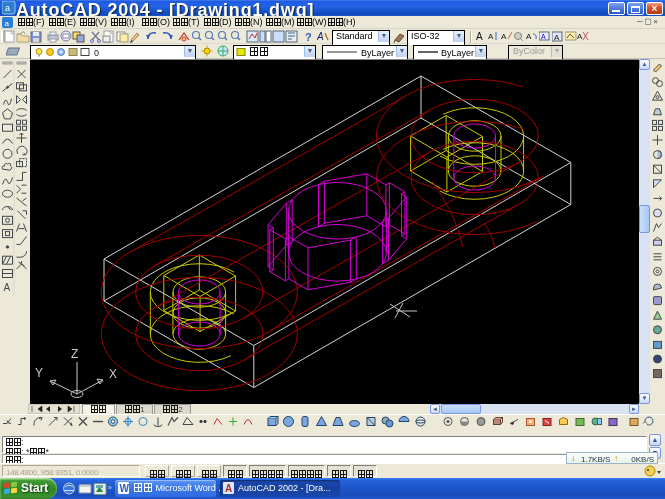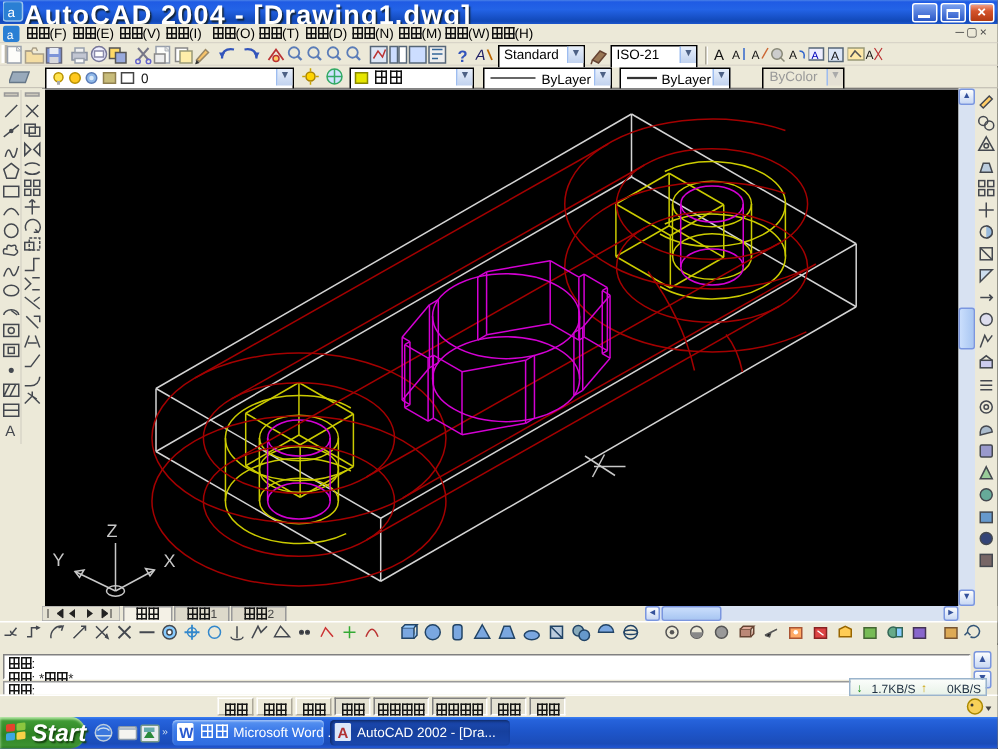--- a/index.html
+++ b/index.html
@@ -168,21 +168,21 @@
     </svg>
 <svg class="ic" style="left:317px;top:1px" width="14" height="13">
       <text x="0" y="10" font-size="10" font-style="italic" fill="#226">A</text>
       <path d="M8,3 l3,7" stroke="#b60" stroke-width="1.2"></path>
     </svg>
 <div class="combo" style="left:332px;top:1px;width:58px"><span style="padding-left:3px;font-size:9px">Standard</span><span class="da">▼</span></div>
 <svg class="ic" style="left:393px;top:1px" width="14" height="13">
       <path d="M2,10 l5,-6 l4,2 l-5,6 z" fill="#975" stroke="#643"></path>
       <path d="M2,10 l-1,3" stroke="#643"></path>
     </svg>
-<div class="combo" style="left:407px;top:1px;width:58px"><span style="padding-left:3px;font-size:9px">ISO-21</span><span class="da">▼</span></div>
+<div class="combo" style="left:407px;top:1px;width:58px"><span style="padding-left:3px;font-size:9px">ISO-32</span><span class="da">▼</span></div>
 <div class="sep" style="left:470px;top:2px;height:12px"></div>
 <svg class="ic" style="left:475px;top:1px" width="12" height="13">
       <text x="1" y="10" font-size="10" fill="#111">A</text>
     </svg>
 <svg class="ic" style="left:487.8px;top:1px" width="12" height="13">
       <text x="0" y="9" font-size="8" fill="#111">A</text>
       <line x1="8" y1="2" x2="8" y2="10" stroke="#36c"></line>
     </svg>
 <svg class="ic" style="left:500.6px;top:1px" width="12" height="13">
       <text x="0" y="9" font-size="8" fill="#111">A</text>
@@ -764,20 +764,21 @@
 <div class="abs" style="left:649px;top:4px;width:12px;height:12px;background:linear-gradient(#fdfefe,#c8d8f4);border:1px solid #7a96df;border-radius:2px;color:#35529b;font-size:7px;text-align:center;line-height:10px">▲</div>
 <div class="abs" style="left:649px;top:17px;width:12px;height:12px;background:linear-gradient(#fdfefe,#c8d8f4);border:1px solid #7a96df;border-radius:2px;color:#35529b;font-size:7px;text-align:center;line-height:10px">▼</div>
 </div>
 <div class="abs" style="left:566px;top:452px;width:92px;height:12px;background:linear-gradient(#fbfdfb,#e8f2e8);border:1px solid #9ab4cc;font-size:8px;color:#234;z-index:5">
 <span style="position:absolute;left:4px;top:1px;color:#1a8f1a">↓</span>
     <span style="position:absolute;left:14px;top:2px">1.7KB/S</span>
 <span style="position:absolute;left:47px;top:1px;color:#c8a000">↑</span>
     <span style="position:absolute;right:3px;top:2px">0KB/S</span>
 </div>
 <div class="abs" style="left:0;top:463px;width:665px;height:15px;background:#ece9d8;border-top:1px solid #fff">
+<div class="abs" style="left:2px;top:1px;width:138px;height:12px;border:1px solid;border-color:#aca899 #fff #fff #aca899;color:#a8a48f;font-size:8px;letter-spacing:-0.3px;padding:2px 0 0 3px">148.4800, 958.9351, 0.0000</div>
 <div class="abs" style="left:145px;top:1px;width:24px;height:12px;border:1px solid;border-color:#fff #aca899 #aca899 #fff;text-align:center;padding-top:1px"><b class="gs"></b><b class="gs"></b></div>
 <div class="abs" style="left:171px;top:1px;width:24px;height:12px;border:1px solid;border-color:#fff #aca899 #aca899 #fff;text-align:center;padding-top:1px"><b class="gs"></b><b class="gs"></b></div>
 <div class="abs" style="left:197px;top:1px;width:24px;height:12px;border:1px solid;border-color:#fff #aca899 #aca899 #fff;text-align:center;padding-top:1px"><b class="gs"></b><b class="gs"></b></div>
 <div class="abs" style="left:223px;top:1px;width:24px;height:12px;border:1px solid;border-color:#808080 #fff #fff #808080;background:#e4e1d2;text-align:center;padding-top:1px"><b class="gs"></b><b class="gs"></b></div>
 <div class="abs" style="left:249px;top:1px;width:37px;height:12px;border:1px solid;border-color:#808080 #fff #fff #808080;background:#e4e1d2;text-align:center;padding-top:1px"><b class="gs"></b><b class="gs"></b><b class="gs"></b><b class="gs"></b></div>
 <div class="abs" style="left:288px;top:1px;width:37px;height:12px;border:1px solid;border-color:#808080 #fff #fff #808080;background:#e4e1d2;text-align:center;padding-top:1px"><b class="gs"></b><b class="gs"></b><b class="gs"></b><b class="gs"></b></div>
 <div class="abs" style="left:327px;top:1px;width:24px;height:12px;border:1px solid;border-color:#808080 #fff #fff #808080;background:#e4e1d2;text-align:center;padding-top:1px"><b class="gs"></b><b class="gs"></b></div>
 <div class="abs" style="left:353px;top:1px;width:24px;height:12px;border:1px solid;border-color:#808080 #fff #fff #808080;background:#e4e1d2;text-align:center;padding-top:1px"><b class="gs"></b><b class="gs"></b></div>
 <div class="abs" style="left:643px;top:1px;width:18px;height:13px"><svg width="18" height="13">
         <circle cx="7" cy="6" r="5" fill="#f7d058" stroke="#a80"></circle>
@@ -788,21 +789,21 @@
 <div class="abs" style="left:0;top:478px;width:665px;height:21px;background:linear-gradient(180deg,#3a80f4 0%,#2663dc 9%,#1e56cb 45%,#1b4cb8 85%,#2257d7 100%)">
 <div class="abs" style="left:0;top:0;width:57px;height:21px;border-radius:0 10px 10px 0;background:linear-gradient(180deg,#7fd06f 0%,#3f9a34 12%,#2f8424 55%,#3c9231 90%,#2b7a20 100%);box-shadow:inset 0 1px 2px #bfe8b0">
  <svg class="abs" style="left:4px;top:3px" width="15" height="15">
         <g transform="skewY(-6)">
           <rect x="0" y="2" width="6" height="5" rx="1" fill="#e4432d"></rect>
           <rect x="7" y="2" width="6" height="5" rx="1" fill="#8cc63f"></rect>
           <rect x="0" y="8" width="6" height="5" rx="1" fill="#3da7e0"></rect>
           <rect x="7" y="8" width="6" height="5" rx="1" fill="#f8d147"></rect>
         </g>
       </svg>
- <span class="abs" style="left:21px;top:3px;color:#fff;font-size:16px;font-weight:bold;font-style:italic;text-shadow:1px 1px 1px #14430e">Start</span>
+ <span class="abs" style="left:21px;top:3px;color:#fff;font-size:12px;font-weight:bold;text-shadow:1px 1px 1px #14430e">Start</span>
 </div>
 <svg class="abs" style="left:62px;top:3px" width="52" height="15">
  <circle cx="7" cy="7.5" r="5.5" fill="#3b78dd" stroke="#bcd"></circle>
       <path d="M3,6 a5,4 0 0 1 8,0 m-9,3.5 h10" stroke="#cde" fill="none"></path>
  <rect x="17" y="3.5" width="12" height="8.5" rx="1" fill="#f4f4f0" stroke="#89a"></rect>
       <path d="M17,5 h12" stroke="#9ab"></path>
  <rect x="32" y="2.5" width="12" height="11" rx="1" fill="#e8ecf0" stroke="#798"></rect>
       <path d="M34,11 l3.5,-5.5 l3.5,5.5 z" fill="#2a8a3a"></path>
       <rect x="34" y="4" width="7" height="3" fill="#6aa"></rect>
  <text x="46" y="9" font-size="7" fill="#cde">»</text>

